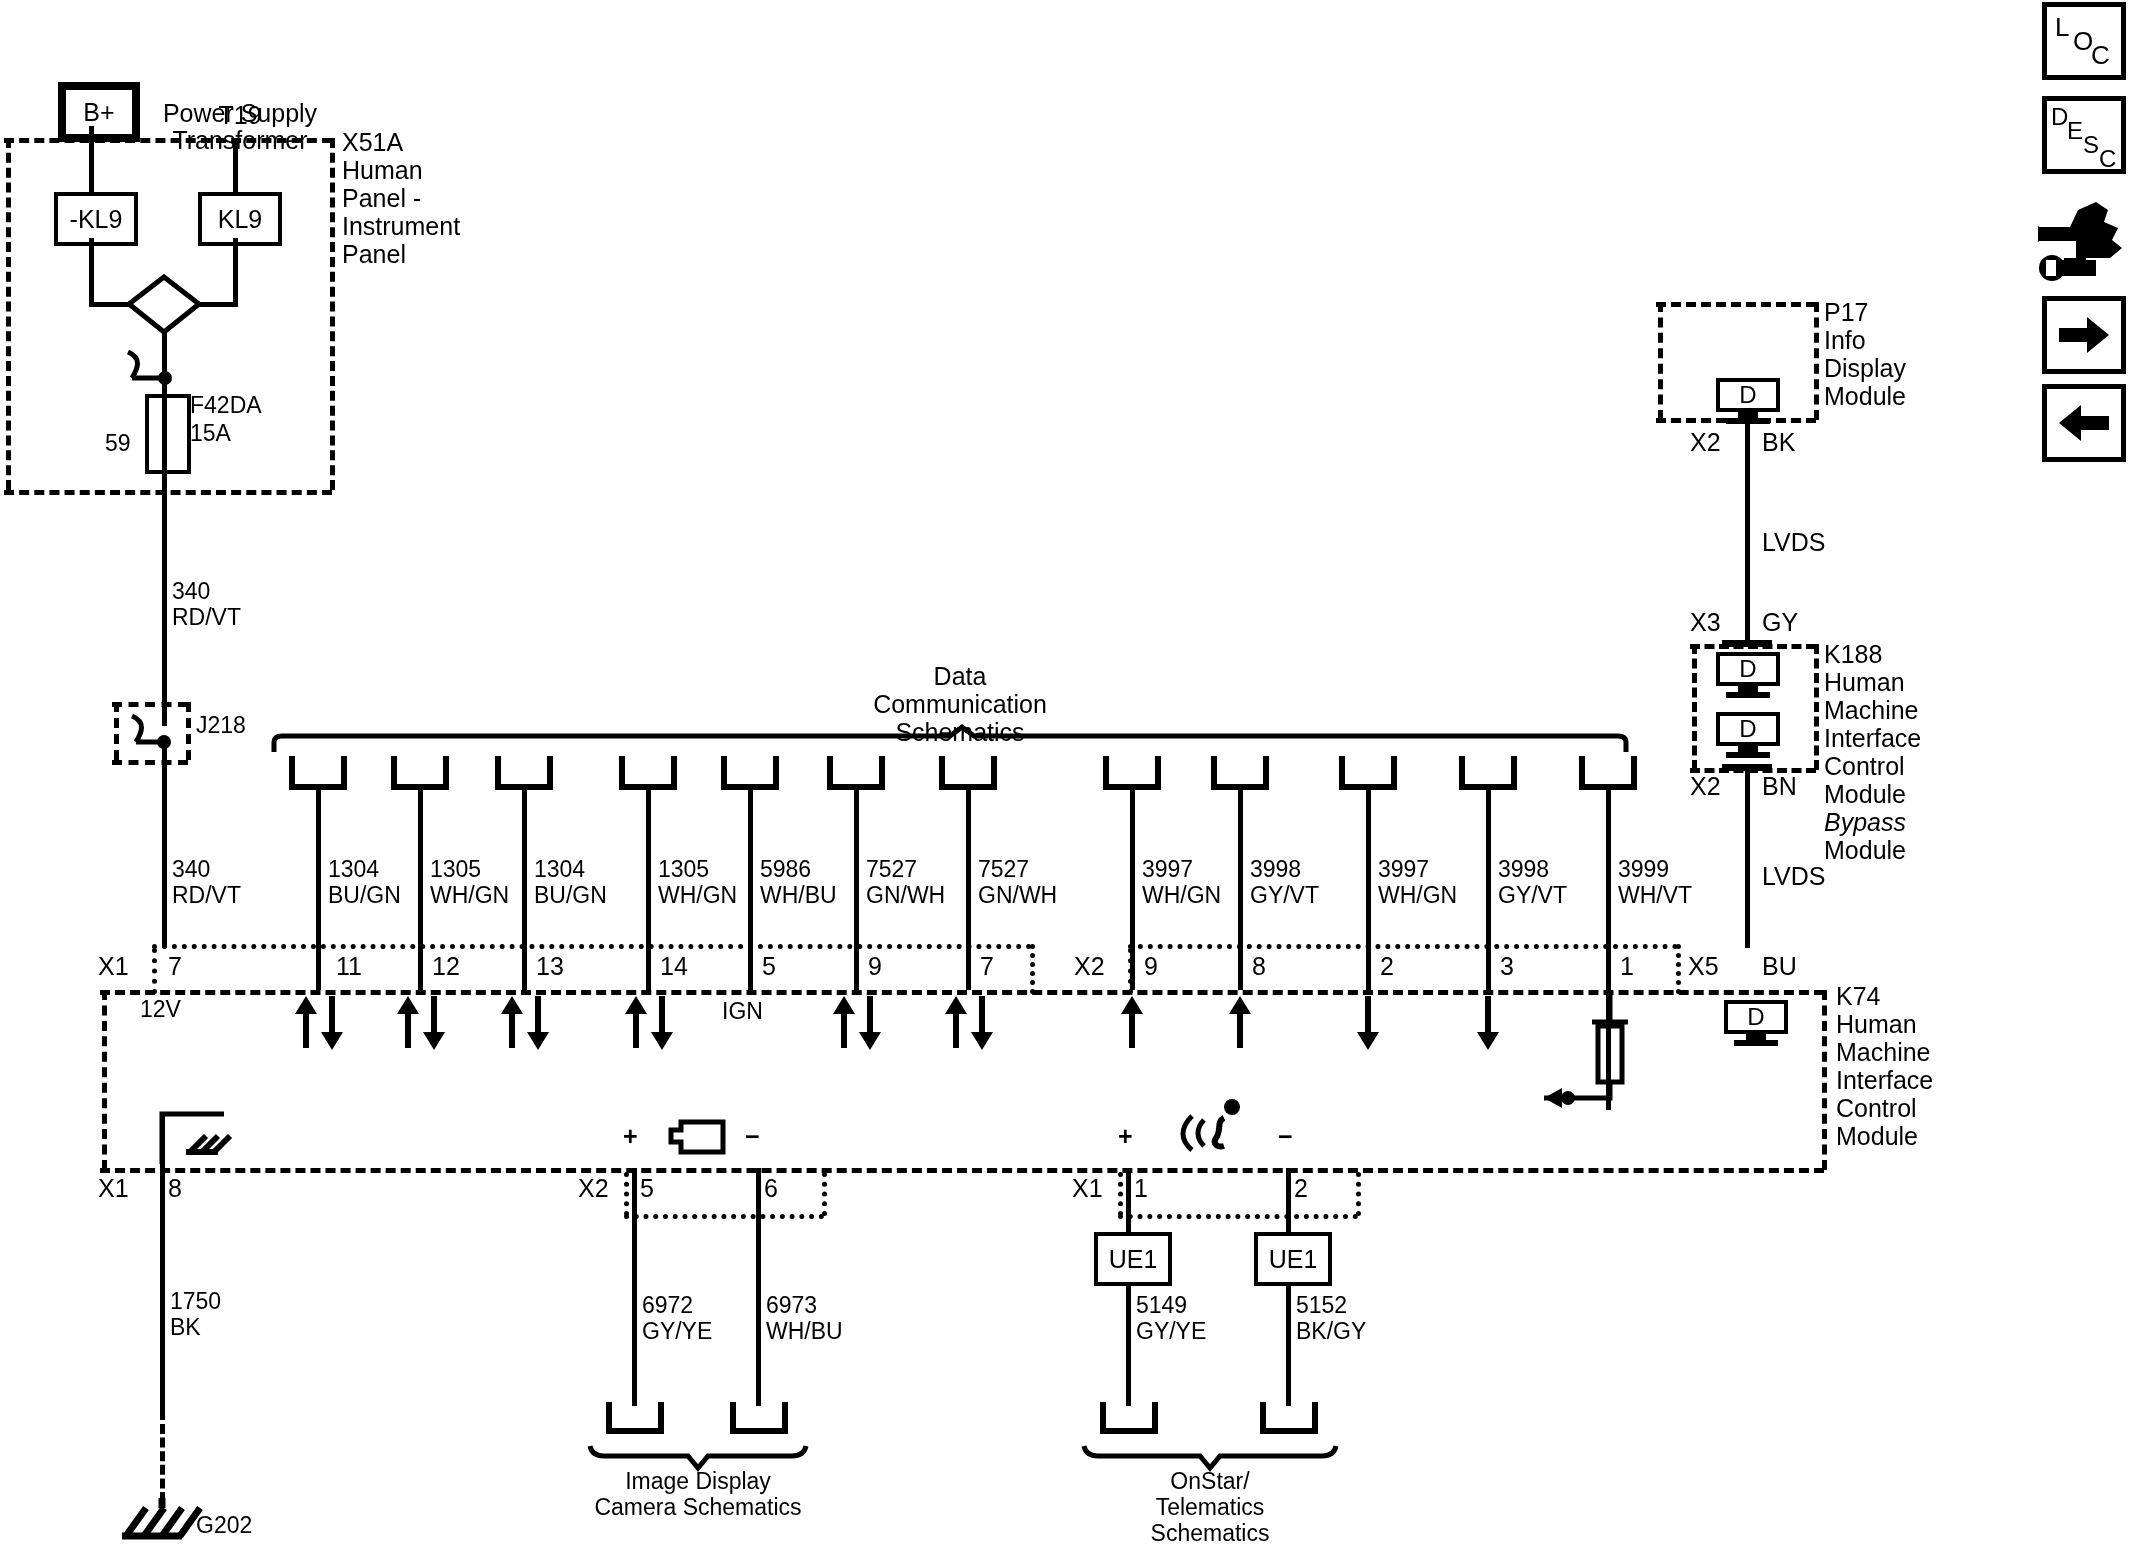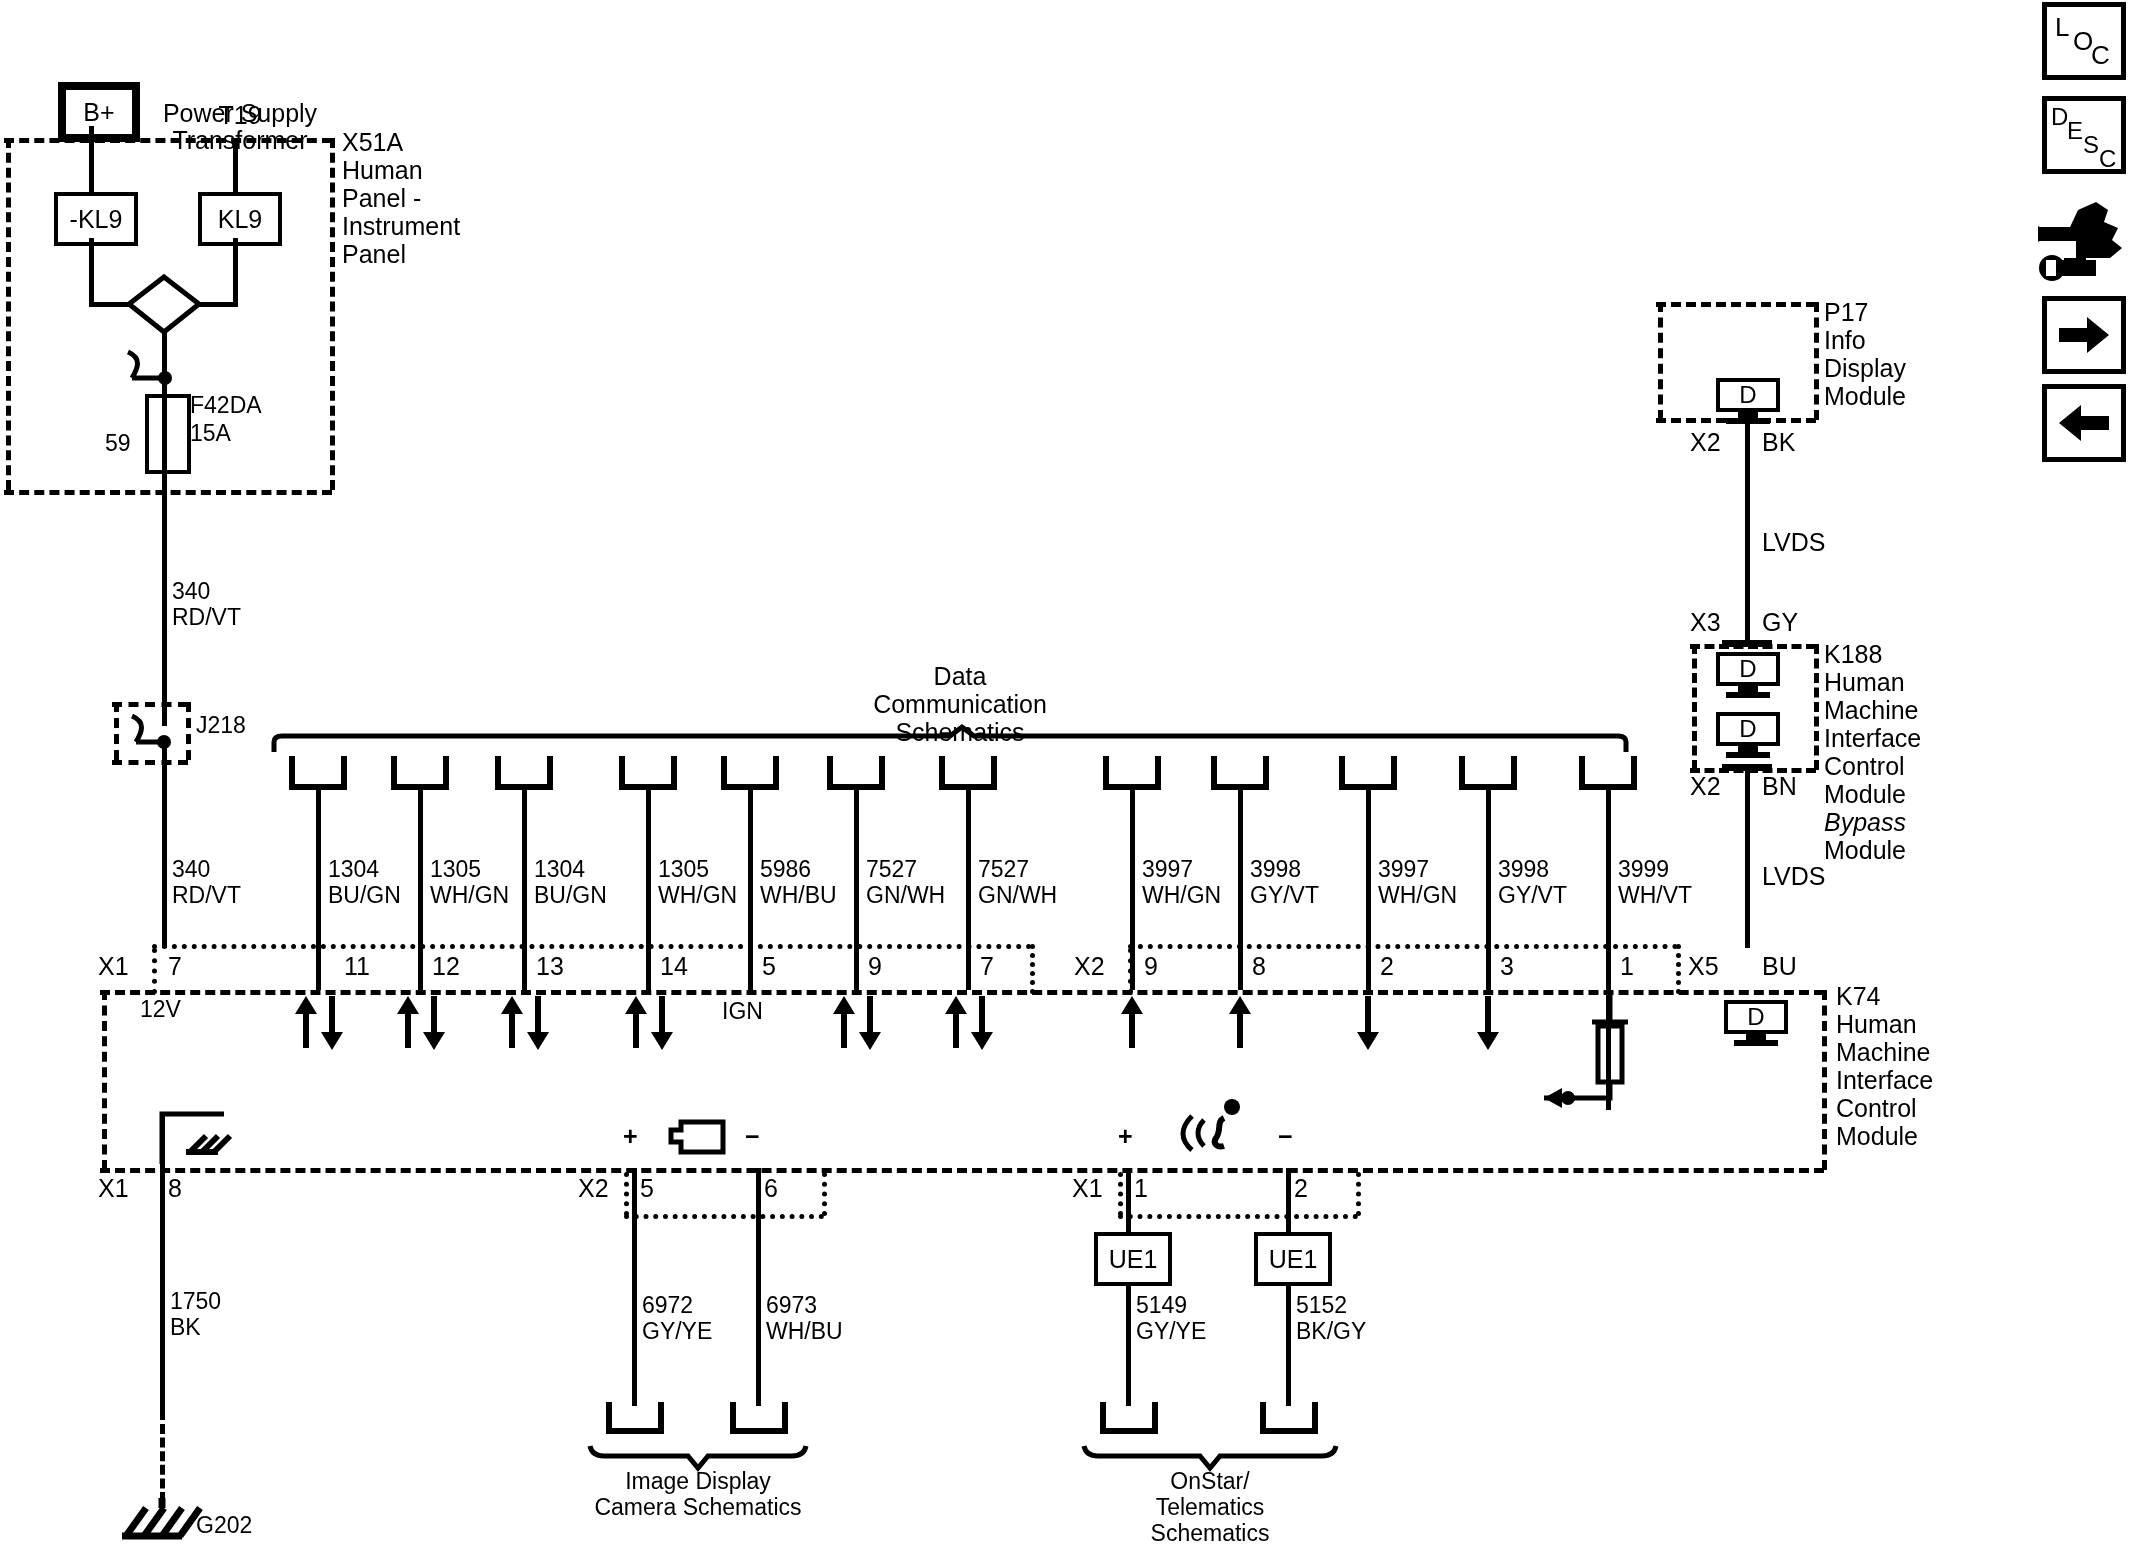--- a/index.html
+++ b/index.html
@@ -117,21 +117,21 @@
 
   <div id="circuit-layer">
       <div class="uc" style="left: 289px; top: 756px; width: 58px; height: 34px;">
         <i style="left:0;top:0;width:6px;height:34px;"></i>
         <i style="left:52px;top:0;width:6px;height:34px;"></i>
         <i style="left:0;top:28px;width:58px;height:6px;"></i>
       </div>
       <div class="ln" style="left: 316px; top: 784px; width: 5px; height: 206px;"></div>
       <div class="t sm" style="left: 328px; top: 856px;">1304</div>
       <div class="t sm" style="left: 328px; top: 882px;">BU/GN</div>
-      <div class="t" style="left: 344px; top: 952px;">11</div>
+      <div class="t" style="left: 336px; top: 952px;">11</div>
       <svg style="left: 292px; top: 996px; width: 56px; height: 56px;">
         <g>
           <line x1="14" y1="52" x2="14" y2="14" stroke="#000" stroke-width="6"></line>
           <path d="M14,0 L25,18 L3,18 Z" fill="#000"></path>
         </g>
         <g>
           <line x1="40" y1="0" x2="40" y2="38" stroke="#000" stroke-width="6"></line>
           <path d="M40,54 L51,36 L29,36 Z" fill="#000"></path>
         </g>
       </svg>

